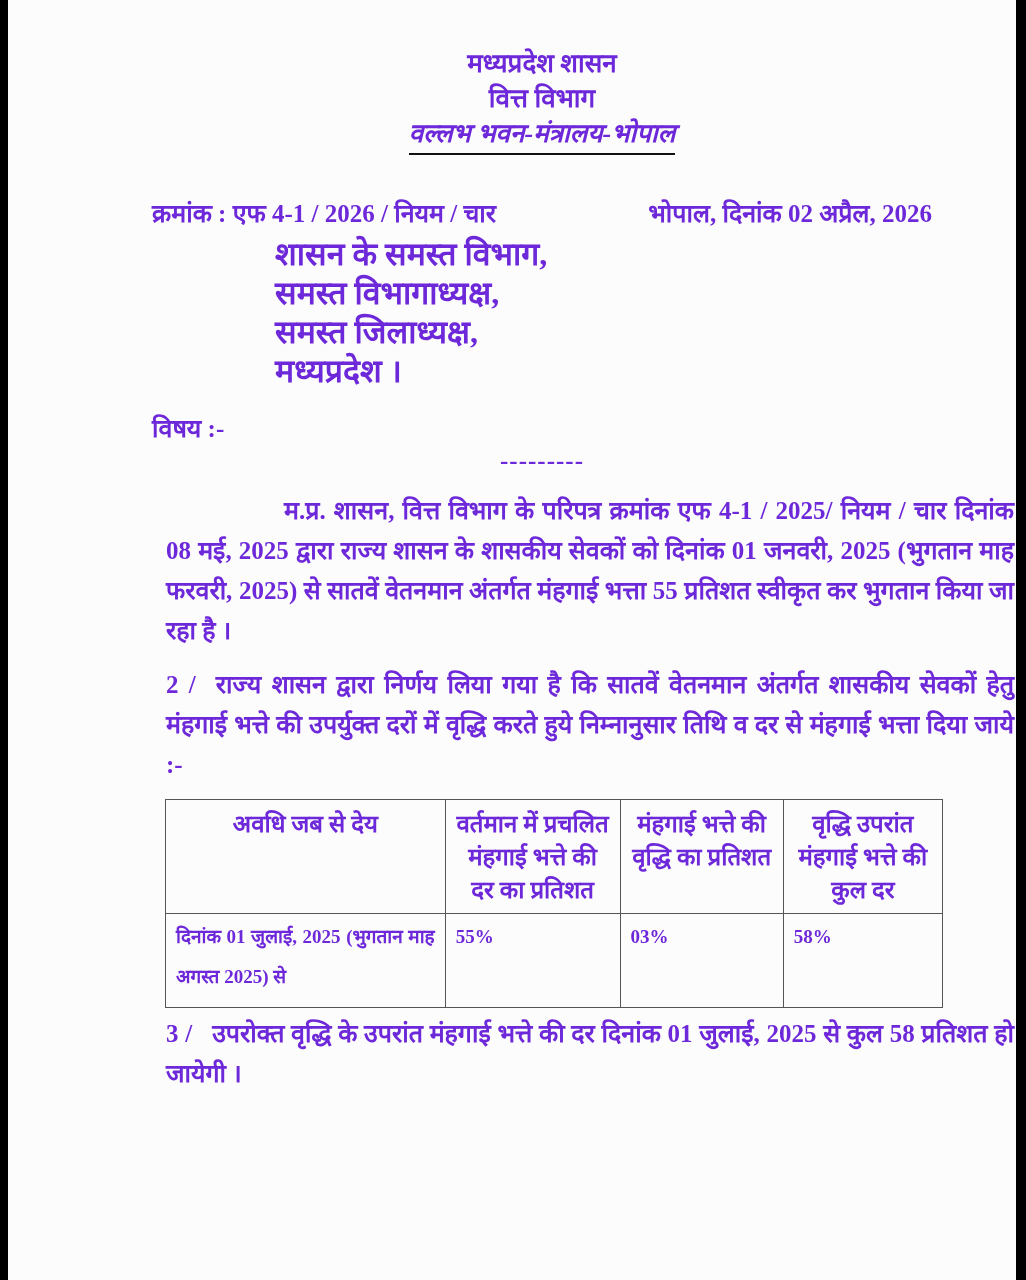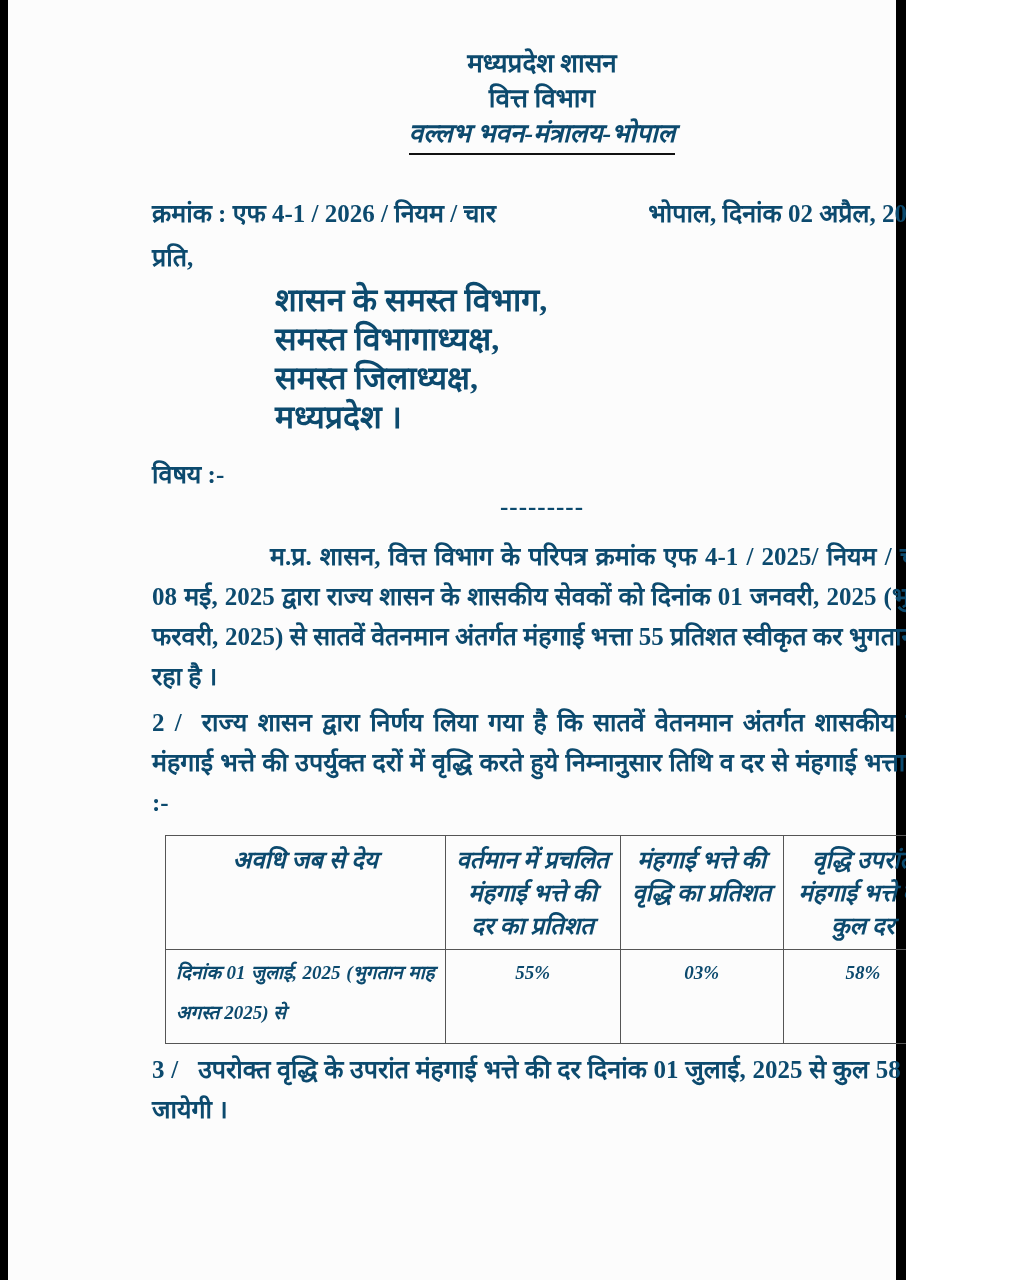--- a/index.html
+++ b/index.html
@@ -1,23 +1,23 @@
 <!DOCTYPE html>
 <html><head>
 <meta charset="utf-8">
 <style>
   html, body { margin: 0; padding: 0; background: #fff; }
   .page {
     position: relative;
-    width: 906px;
+    width: 1026px;
     height: 1280px;
     background: #fcfcfc;
     font-family: "Liberation Serif", "DejaVu Serif", serif;
     font-weight: bold;
-    color: #0c4a6e;
+    color: #6d28d9;
     overflow: hidden;
   }
   .edge { position: absolute; top: 0; bottom: 0; background: #000; }
   .edge.left  { left: 0; width: 8px; }
   .edge.right { right: 0; width: 10px; }
 
   .content { position: absolute; left: 152px; top: 0; width: 848px; }
 
   .letterhead {
     width: 780px;
@@ -57,39 +57,38 @@
   .separator {
     width: 780px;
     text-align: center;
     font-size: 25px;
     letter-spacing: 1px;
     line-height: 28px;
     margin-top: 0px;
   }
 
   .para {
-    margin: 0;
+    margin: 14px;
     width: 848px;
     font-size: 25px;
     line-height: 40px;
     text-align: justify;
   }
   .para.first { margin-top: 16px; text-indent: 118px; }
   .para.numbered { margin-top: 6px; }
   .pnum { margin-right: 20px; }
   .gap1 { margin-top: 22px; }
   .gap3 { margin-top: 38px; }
 
   table.da-table {
     margin-top: 12px;
     margin-left: 13px;
     width: 778px;
     border-collapse: collapse;
     table-layout: fixed;
-    font-style: italic;
   }
   .da-table th, .da-table td {
     border: 1.5px solid #555;
     font-weight: bold;
     padding: 3px 10px;
   }
   .da-table th {
     font-size: 24px;
     line-height: 33px;
     text-align: center;
@@ -97,21 +96,21 @@
     padding-top: 8px;
     padding-bottom: 6px;
   }
   .da-table td {
     font-size: 19px;
     line-height: 40px;
     vertical-align: top;
     padding-bottom: 10px;
   }
   .da-table td.period { text-align: justify; }
-  .da-table td.pct { text-align: center; }
+  .da-table td.pct { }
   .col1 { width: 36%; } .col2 { width: 22.5%; } .col3 { width: 21%; } .col4 { width: 20.5%; }
 </style>
 </head>
 <body>
 
 <div class="page">
   <div class="edge left"></div>
   <div class="edge right"></div>
 
   <div class="content">
@@ -120,21 +119,20 @@
       <div>मध्यप्रदेश शासन</div>
       <div>वित्त विभाग</div>
       <div><span class="underlined">वल्लभ भवन-मंत्रालय-भोपाल</span></div>
     </div>
 
     <div class="ref-row">
       <span>क्रमांक : एफ 4-1 / 2026 / नियम / चार</span>
       <span>भोपाल, दिनांक 02 अप्रैल, 2026</span>
     </div>
 
-    <div class="to-label">प्रति,</div>
 
     <div class="addressees">
       <div>शासन के समस्त विभाग,</div>
       <div>समस्त विभागाध्यक्ष,</div>
       <div>समस्त जिलाध्यक्ष,</div>
       <div>मध्यप्रदेश ।</div>
     </div>
 
     <div class="subject-row">
       <span class="subject-label">विषय :-</span>

